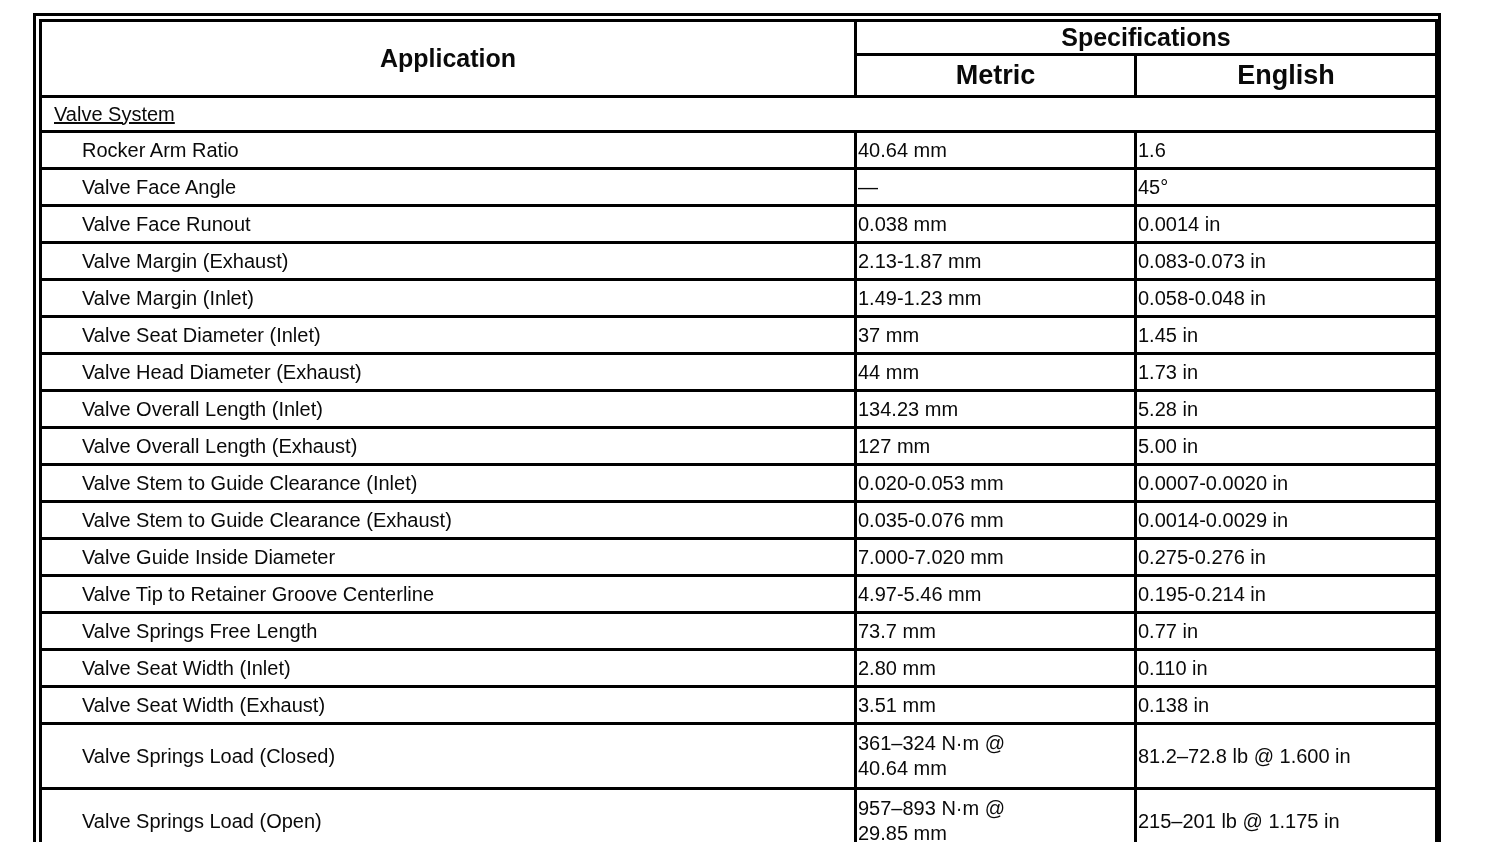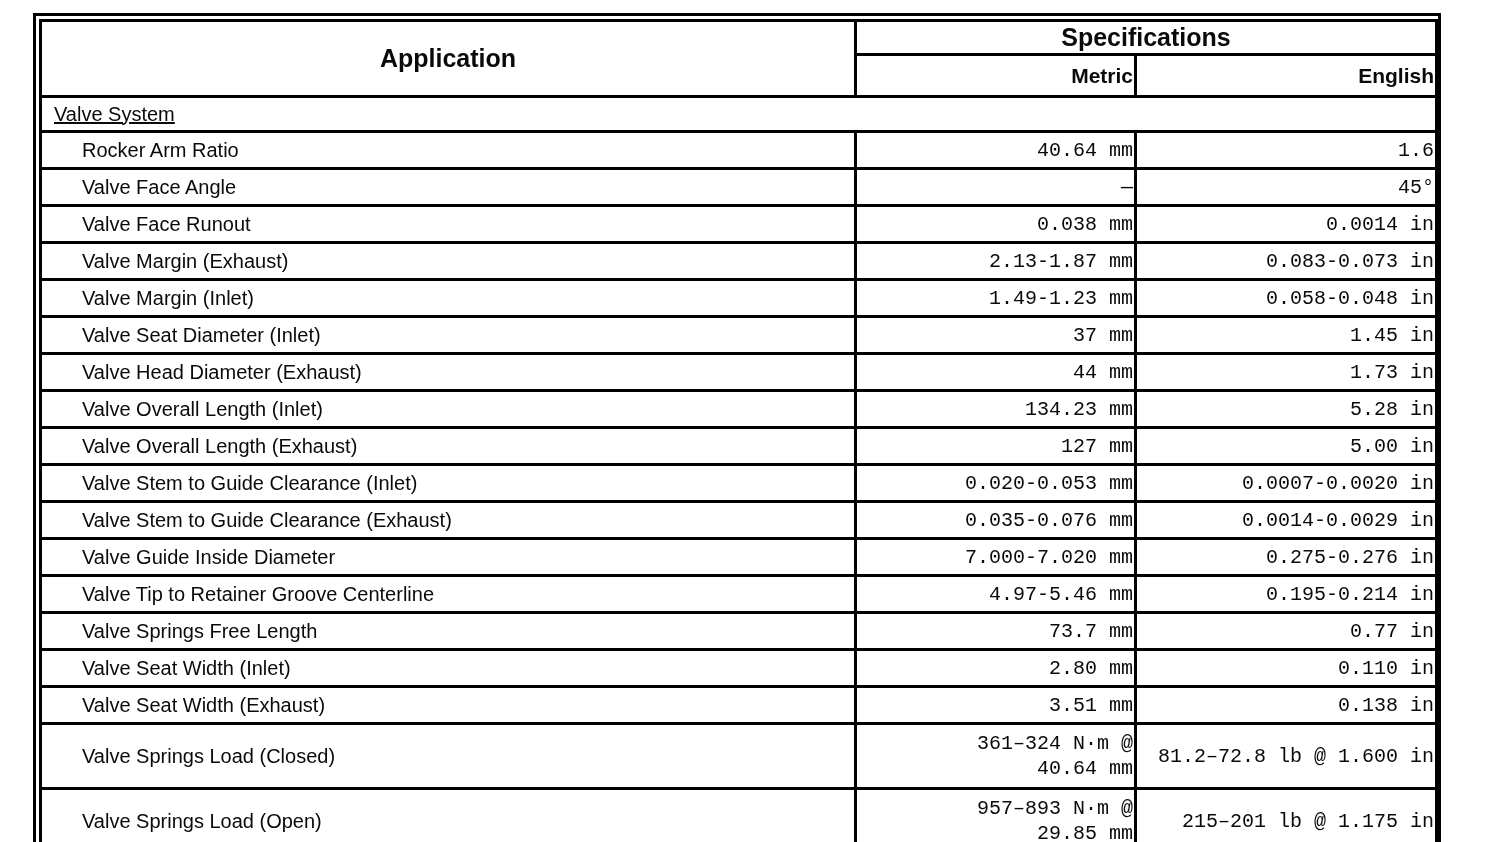--- a/index.html
+++ b/index.html
@@ -46,23 +46,23 @@
   }
   tr.spec-header-row th {
     height: 27px;
     font-size: 25px;
     font-weight: bold;
     text-align: center;
     vertical-align: middle;
   }
   tr.unit-header-row th {
     height: 37px;
-    font-size: 21px;
+    font-size: 27px;
     font-weight: bold;
-    text-align: right;
+    text-align: center;
     vertical-align: middle;
   }
   
   tr.section-row td {
     height: 30px;
     font-size: 20px;
     text-align: left;
     padding-left: 12px;
     vertical-align: middle;
     text-decoration: underline;
@@ -75,24 +75,23 @@
   }
   tr.data-row.tall td {
     height: 60px;
   }
   td.label-cell {
     text-align: left;
     padding-left: 40px;
     margin-left: 29px;
   }
   td.value-cell {
-    text-align: right;
+    text-align: left;
     white-space: pre-line;
     line-height: 1.25;
-    font-family: Liberation Mono, monospace;
   }
 </style>
 </head>
 <body>
 
 <div class="page">
   <div class="table-frame">
     <table class="spec-table">
       <colgroup>
         <col style="width: 815px;">

